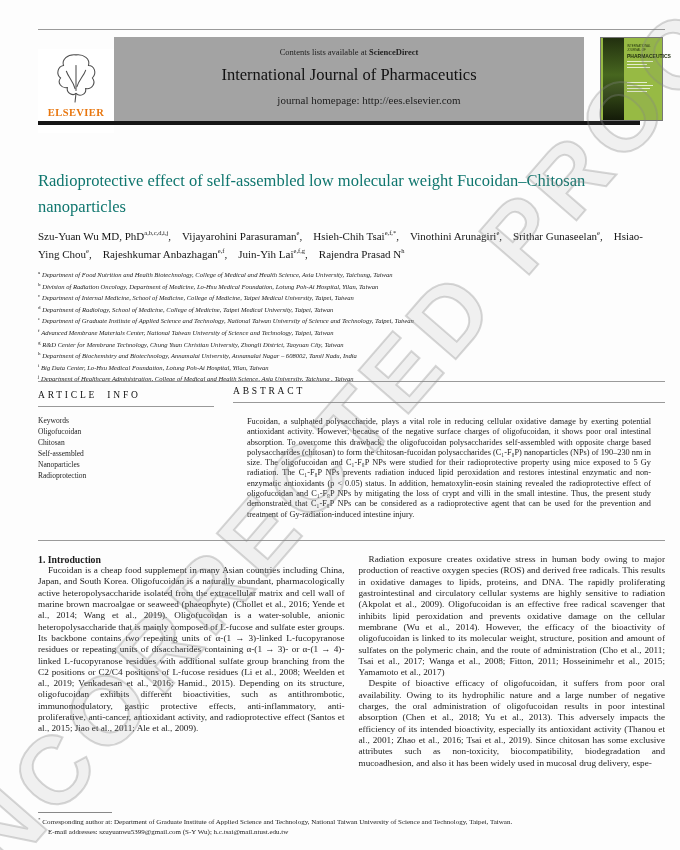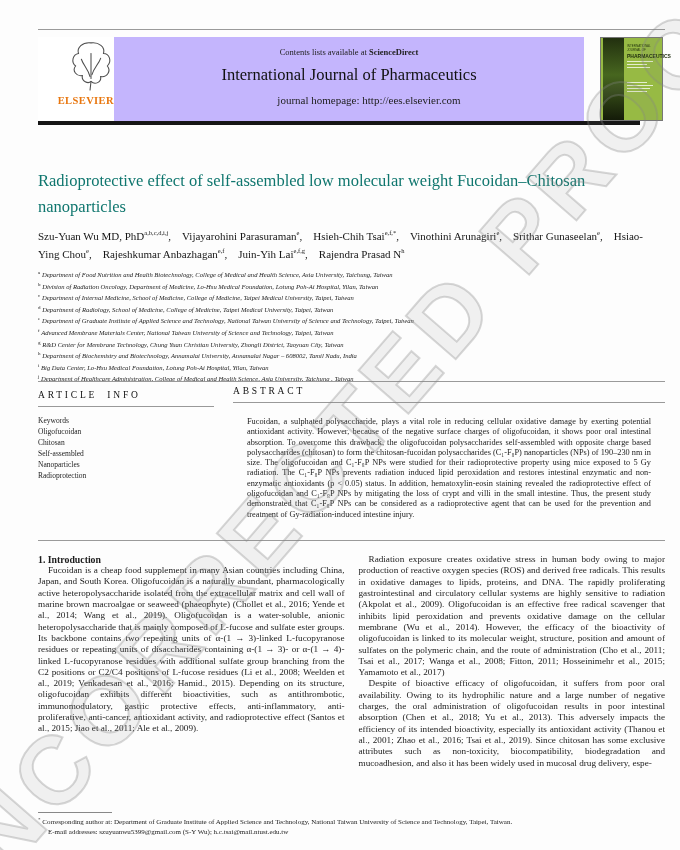--- a/index.html
+++ b/index.html
@@ -9,23 +9,23 @@
     font-family:"Liberation Serif","DejaVu Serif",serif;
   }
   .running-head { position:absolute; top:6px; left:0; width:100%; text-align:center;
     font-size:8px; color:#3f3f3f; letter-spacing:0.2px; }
   .rule { position:absolute; left:38px; width:627px; height:1px; background:#9a9a9a; }
   .rule-top { top:29px; }
   .rule-info-top { top:381px; }
   .rule-mid { top:540px; }
 
   .header-block { position:absolute; top:37px; left:38px; width:627px; height:84px; }
-  .logo-area { position:absolute; left:0; top:0; width:76px; height:84px; background:#ffffff; text-align:right; padding-top:3px; box-sizing:border-box; }
+  .logo-area { position:absolute; left:0; top:12px; width:76px; height:84px; background:#ffffff; text-align:center; padding-top:3px; box-sizing:border-box; }
   .elsevier-label { font-size:10.5px; font-weight:bold; color:#e8760e; letter-spacing:0.4px; margin-top:-1px; }
-  .header-center { position:absolute; left:76px; top:0; width:470px; height:84px; background:#c4b5fd; text-align:center; }
+  .header-center { position:absolute; left:76px; top:0; width:470px; height:84px; background:#a3a3a3; text-align:center; }
   .contents-line { margin-top:10px; font-size:8.5px; color:#222; }
   .sd-link { font-weight:bold; }
   .journal-title { margin-top:8px; font-size:16.5px; color:#111; }
   .homepage-line { margin-top:9px; font-size:11px; color:#222;padding-left:40px; }
 
   .cover { position:absolute; left:562px; top:0; width:63px; height:84px; background:#97ba44; border:1px solid #777; box-sizing:border-box; }
   .cover-band { position:absolute; left:2px; top:0; width:21px; height:100%; background:linear-gradient(180deg,#22300f 0%,#47661f 45%,#141b09 100%); }
   .cover-text { position:absolute; left:26px; top:7px; right:2px; }
   .cover-line1 { font-size:3px; color:#26380f; font-family:"Liberation Sans",sans-serif; line-height:1.3; }
   .cover-line2 { font-size:5px; font-weight:bold; color:#1c2a0c; font-family:"Liberation Sans",sans-serif; line-height:1.25; }

